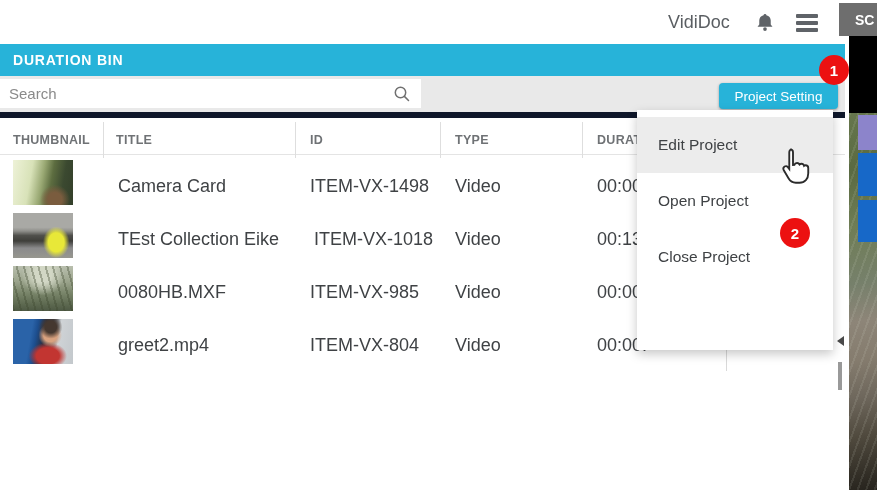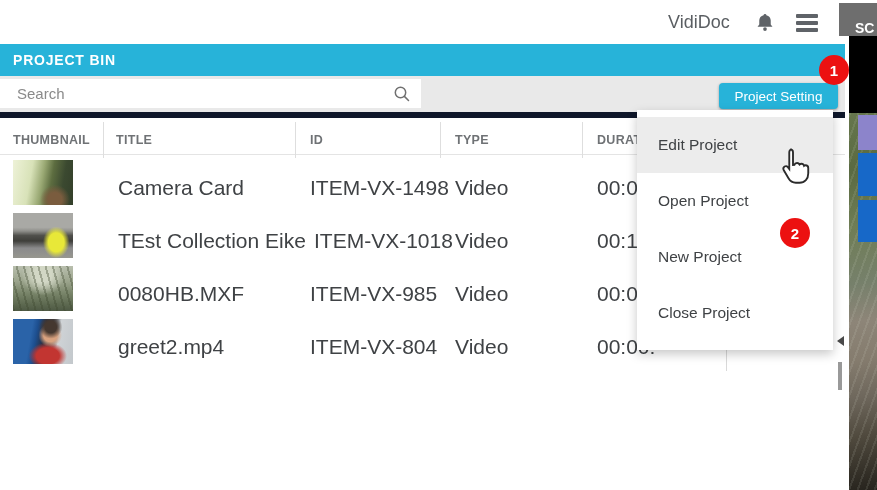--- a/index.html
+++ b/index.html
@@ -24,36 +24,36 @@
   .hamburger div{width:22px;height:4px;background:#5f6368;margin-bottom:3px;border-radius:1px;}
 
   
   .bin-bar{left:0;top:44px;width:845px;height:32px;background:#27b3d9;z-index:2;}
   .bin-title{left:13px;top:52px;font-size:14px;font-weight:bold;letter-spacing:.8px;color:#ffffff;z-index:3;}
   .sub-bar{left:0;top:76px;width:845px;height:36px;background:#e9e9e9;z-index:2;}
   .search-box{left:0;top:79px;width:421px;height:29px;background:#ffffff;z-index:3;}
   .search-box input{
     position:absolute;left:0;top:0;width:100%;height:100%;border:none;outline:none;
     background:transparent;font-family:"Liberation Sans",sans-serif;font-size:15px;color:#1d4ed8;
-    padding:0 0 0 17px;box-sizing:border-box;
+    padding:0 0 0 9px;box-sizing:border-box;
   }
   .search-box input::placeholder{color:#8a8a8a;opacity:1;}
   .search-glass{left:392px;top:84px;z-index:4;}
   .ps-button{
     left:719px;top:83px;width:119px;height:26px;background:#27b3d9;border:none;border-radius:4px;
     color:#ffffff;font-family:"Liberation Sans",sans-serif;font-size:13.5px;cursor:pointer;z-index:3;
     box-shadow:0 1px 3px rgba(0,0,0,.35);
   }
 
   
   .thead{left:0;top:112px;width:845px;height:43px;background:#ffffff;border-top:6px solid #0f172a;border-bottom:1px solid #e4e4e4;z-index:1;box-sizing:border-box;}
   .th{position:absolute;top:15px;font-size:12.5px;font-weight:bold;letter-spacing:.3px;color:#6f7275;white-space:nowrap;}
   .th-div{position:absolute;top:4px;width:1px;height:36px;background:#dedede;}
   .row{left:0;width:845px;height:53px;background:#ffffff;z-index:1;cursor:pointer;}
-  .cell{position:absolute;font-size:21px;color:#3f4245;white-space:nowrap;}
+  .cell{position:absolute;font-size:18px;color:#3f4245;white-space:nowrap;}
   .thumb{position:absolute;left:13px;top:2px;width:60px;height:45px;}
   .t1{background:
       radial-gradient(circle at 70% 88%, #7a5c3e 0 12%, transparent 26%),
       linear-gradient(100deg,#eef2d8 0%,#d8e2b8 30%,#99a873 48%,#5d6d40 62%,#3b4930 80%,#333f2a 100%);}
   .t2{background:
       radial-gradient(ellipse 22% 35% at 72% 65%, #e8e838 0 60%, transparent 100%),
       linear-gradient(to bottom,#a9a9a5 0 32%,#8f8f8b 40%,#50504c 50%,#3e3e3a 62%,#8a8a8c 78%,#97978f 100%);}
   .t3{background:
       repeating-linear-gradient(75deg, rgba(60,70,45,.35) 0 2px, transparent 2px 7px),
       radial-gradient(circle at 50% 18%, #d2d7c5 0 18%, transparent 45%),
@@ -71,21 +71,21 @@
   .menu-item{height:56px;display:flex;align-items:center;padding-left:21px;font-size:15.5px;color:#3f4245;cursor:pointer;}
   .menu-item.hover{background:#ececec;}
 
   
   .gutter-arrow{left:837px;top:336px;width:0;height:0;z-index:5;cursor:pointer;
       border-top:5px solid transparent;border-bottom:5px solid transparent;border-right:7px solid #4a4a4a;}
   .scroll-thumb{left:838px;top:362px;width:4px;height:28px;background:#999999;z-index:5;cursor:pointer;}
 
   
   .panel-header{left:839px;top:3px;width:38px;height:33px;background:#6e6e6e;z-index:4;
-      color:#ffffff;font-size:14px;font-weight:bold;display:flex;align-items:flex-end;padding-left:16px;box-sizing:border-box;}
+      color:#ffffff;font-size:14px;font-weight:bold;display:flex;align-items:center;padding-left:16px;box-sizing:border-box;}
   .panel-black{left:849px;top:36px;width:28px;height:77px;background:#000000;z-index:2;}
   .panel-video{left:849px;top:113px;width:28px;height:377px;z-index:2;background:
       repeating-linear-gradient(110deg, rgba(230,235,220,.10) 0 2px, transparent 2px 8px),
       linear-gradient(170deg,#66764c 0%,#5a6a42 15%,#6f7d55 30%,#76806b 45%,#8d8578 55%,#857c6e 65%,#6e675c 75%,#504a3e 85%,#332f27 95%,#26231d 100%);}
   .vblock{position:absolute;left:9px;width:19px;}
   .vb-purple{top:2px;height:35px;background:#8c84cb;}
   .vb-blue1{top:40px;height:43px;background:#1768c8;}
   .vb-blue2{top:87px;height:42px;background:#1768c8;}
 
   
@@ -174,21 +174,21 @@
     <circle cx="12" cy="17.6" r="1.7" fill="#5f6368"></circle>
   </svg>
 </div>
 <div class="abs hamburger">
   <div></div>
     <div></div>
     <div></div>
 </div>
 
 <div class="abs bin-bar"></div>
-<div class="abs bin-title">PROJECT BIN</div>
+<div class="abs bin-title">DURATION BIN</div>
 <div class="abs sub-bar"></div>
 
 <div class="abs search-box">
   <input type="text" placeholder="Search" style="">
 </div>
 <div class="abs search-glass">
   <svg width="22" height="22" viewBox="0 0 22 22">
     <circle cx="8.5" cy="8.5" r="5.2" fill="none" stroke="#707070" stroke-width="1.5"></circle>
     <line x1="12.4" y1="12.4" x2="16.5" y2="16.5" stroke="#707070" stroke-width="1.5" stroke-linecap="round"></line>
   </svg>
@@ -234,21 +234,20 @@
   <span class="cell" style="left:310px;top:18px">ITEM-VX-804</span>
   <span class="cell" style="left:455px;top:18px">Video</span>
   <span class="cell" style="left:597px;top:18px">00:00:</span>
 </div>
 
 <div class="abs col-divider"></div>
 
 <div class="abs menu">
   <div class="menu-item hover">Edit Project</div>
   <div class="menu-item">Open Project</div>
-  <div class="menu-item">New Project</div>
   <div class="menu-item">Close Project</div>
 </div>
 
 <div class="abs gutter-arrow"></div>
 <div class="abs scroll-thumb"></div>
 
 <div class="abs panel-header">
   <span>SC</span>
 </div>
 <div class="abs panel-black"></div>

